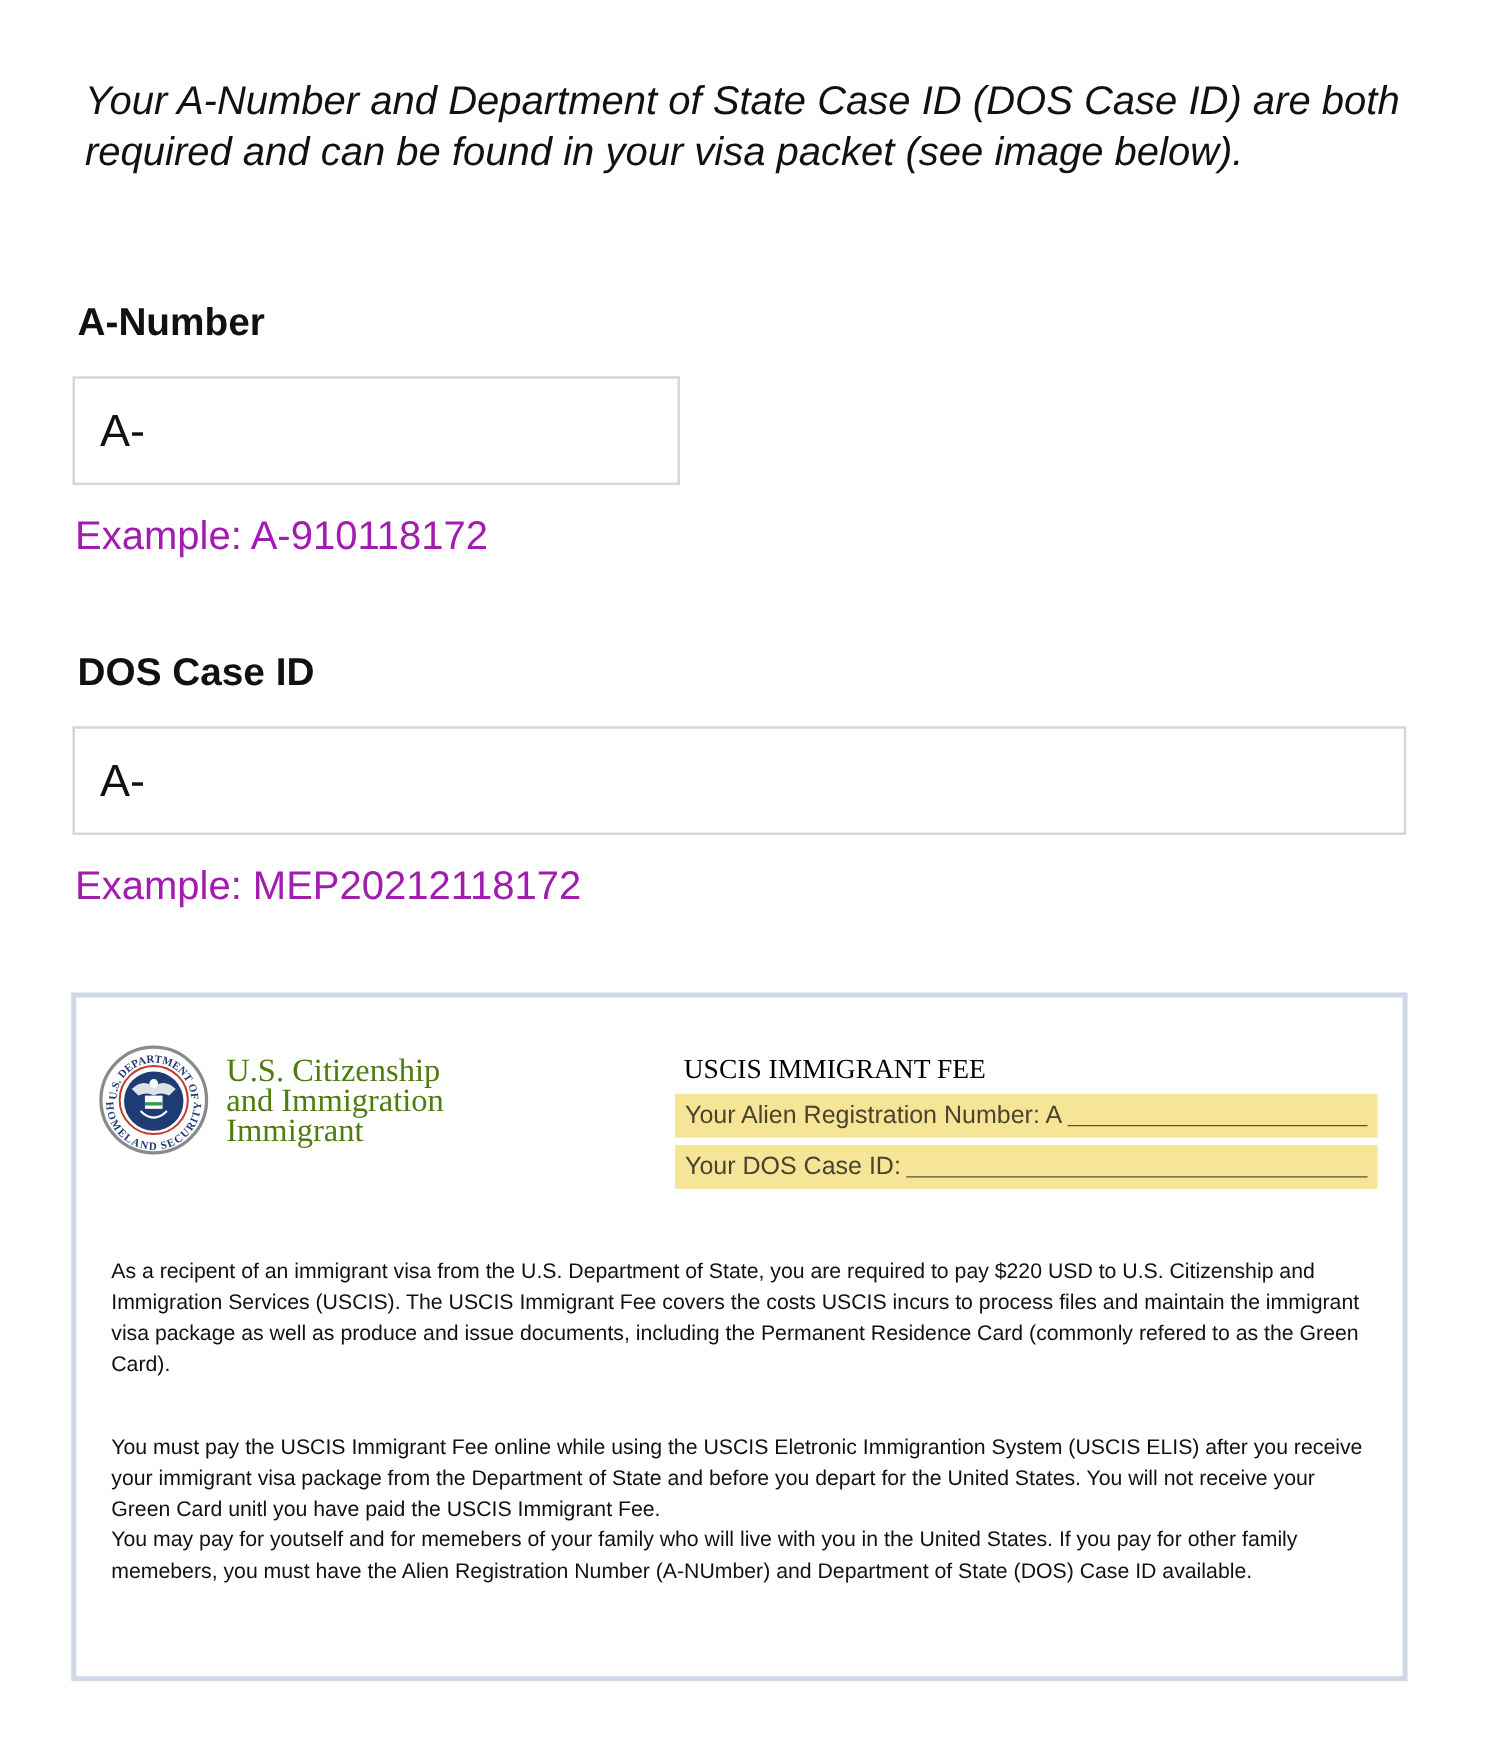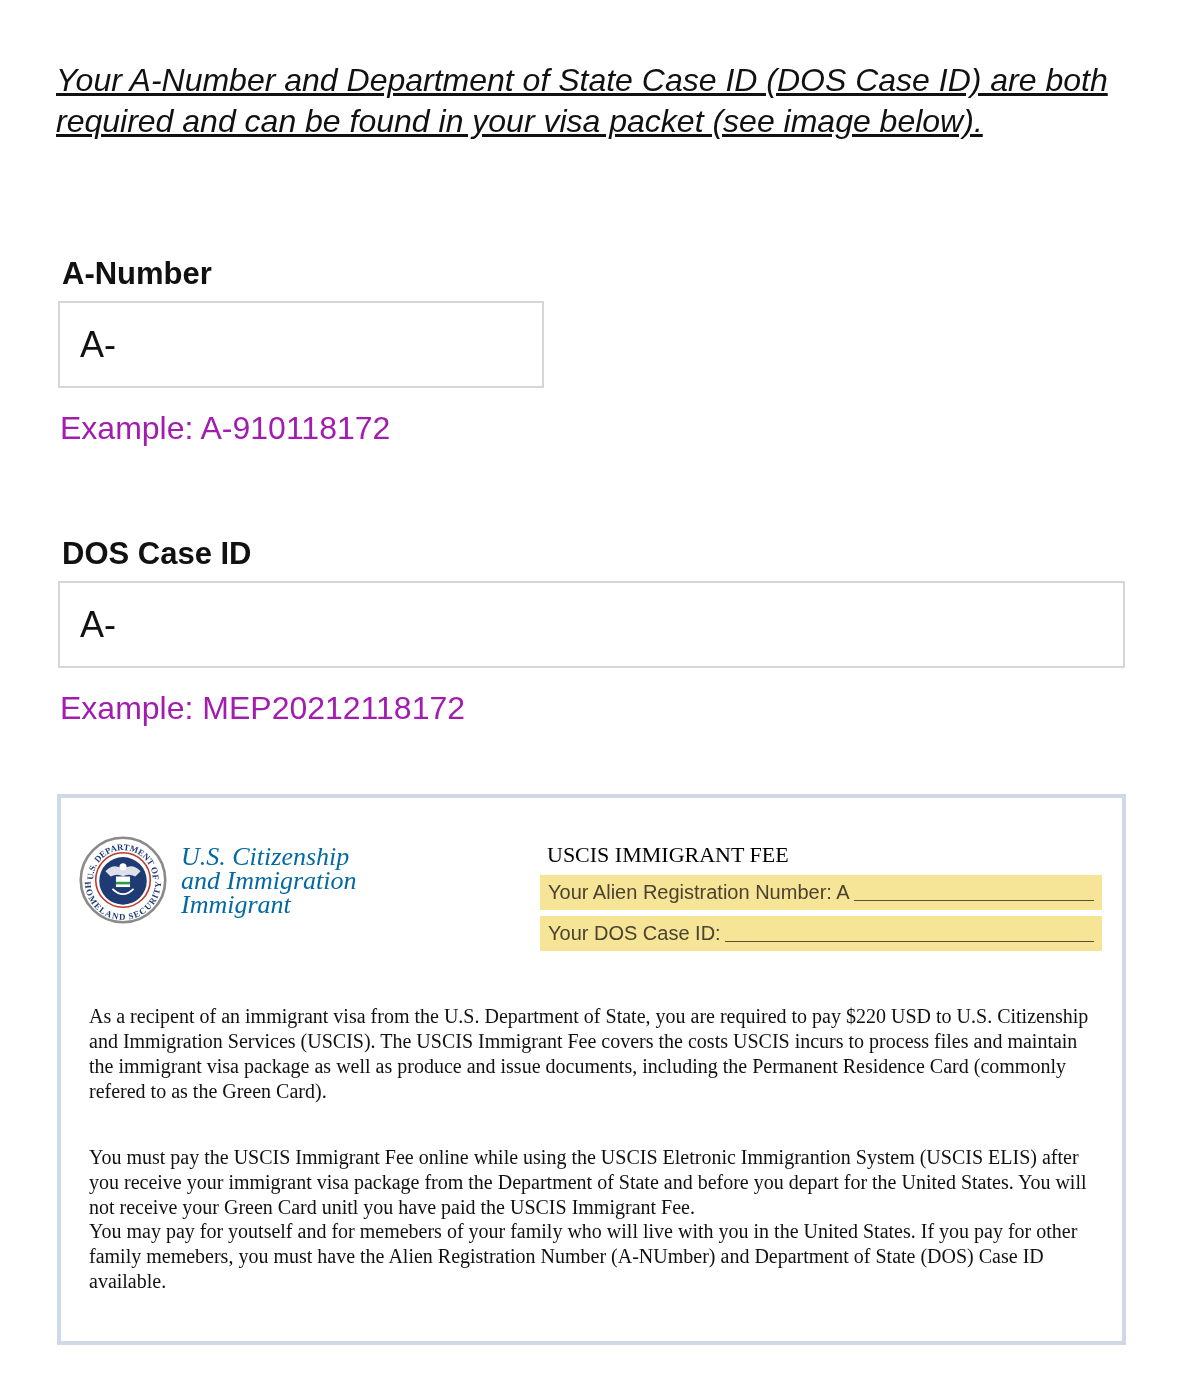--- a/index.html
+++ b/index.html
@@ -9,36 +9,34 @@
       background: #ffffff;
       overflow: hidden;
     }
     body {
       position: relative;
       font-family: "Liberation Sans", sans-serif;
       color: #111;
     }
     .intro {
       position: absolute;
-      left: 56px;
+      left: 68px;
       top: 60px;
       width: 1080px;
       font-style: italic;
       font-size: 32px;
       line-height: 41px;
       color: #111;
-      text-decoration: underline;
     }
     .field-label {
       position: absolute;
       left: 62px;
       font-weight: bold;
       font-size: 31px;
       color: #111;
-      margin-top: 16px;
     }
     .text-input {
       position: absolute;
       left: 58px;
       height: 87px;
       border: 2px solid #d6d6d6;
       background: #fff;
       font-family: "Liberation Sans", sans-serif;
       font-size: 36px;
       color: #111;
@@ -74,22 +72,21 @@
       width: 88px;
       height: 88px;
     }
     .agency-name {
       position: absolute;
       left: 120px;
       top: 47px;
       font-family: "Liberation Serif", serif;
       font-size: 26px;
       line-height: 24px;
-      color: #0369a1;
-      font-style: italic;
+      color: #4d7c0f;
     }
     .fee-title {
       position: absolute;
       left: 486px;
       top: 44px;
       font-family: "Liberation Serif", serif;
       font-size: 22px;
       color: #000000;
     }
     .fee-row {
@@ -114,22 +111,22 @@
       align-self: flex-end;
       margin-bottom: 9px;
     }
     #fee-row-1 { top: 77px; }
     #fee-row-2 { top: 118px; }
 
     .para {
       position: absolute;
       left: 28px;
       width: 1010px;
-      font-family: Liberation Serif, serif;
-      font-size: 20px;
+      font-family: Liberation Sans, sans-serif;
+      font-size: 17px;
       line-height: 25px;
       color: #111;
     }
     #para-1 { top: 206px; }
     #para-2 { top: 332px; margin-top: 15px; }
     #para-3 { top: 421px; }
   </style>
 </head>
 <body>
 

